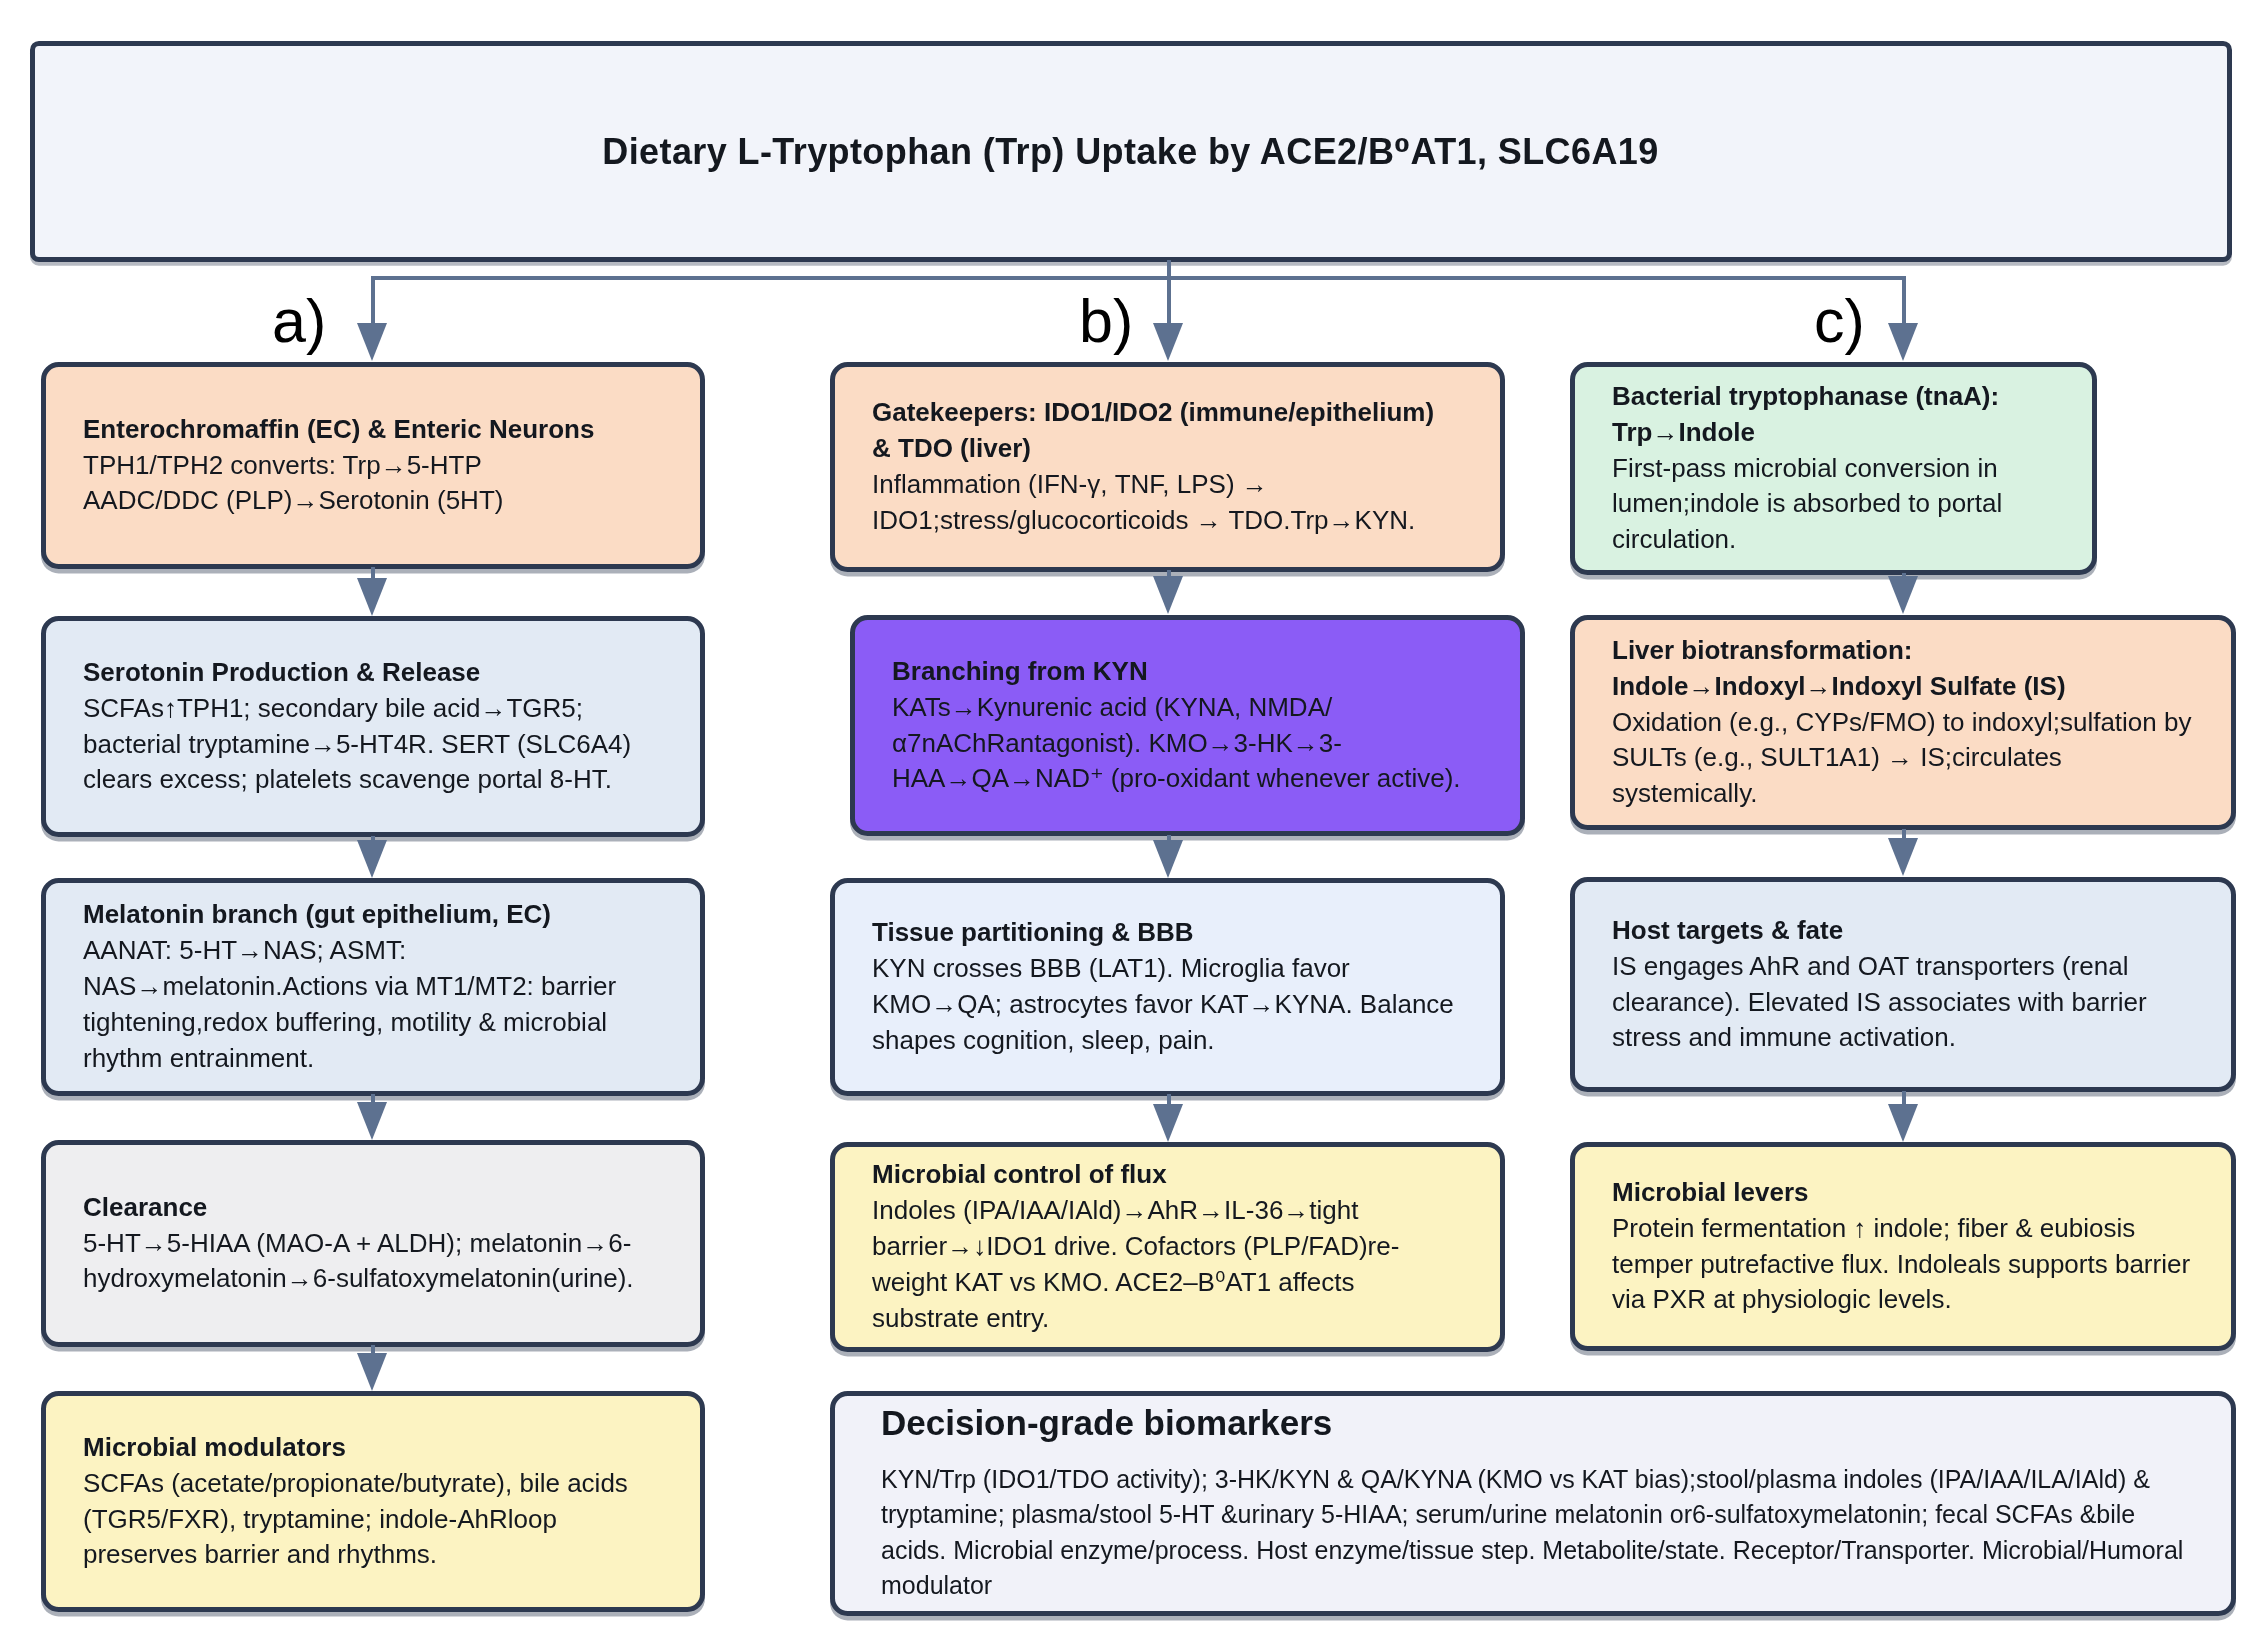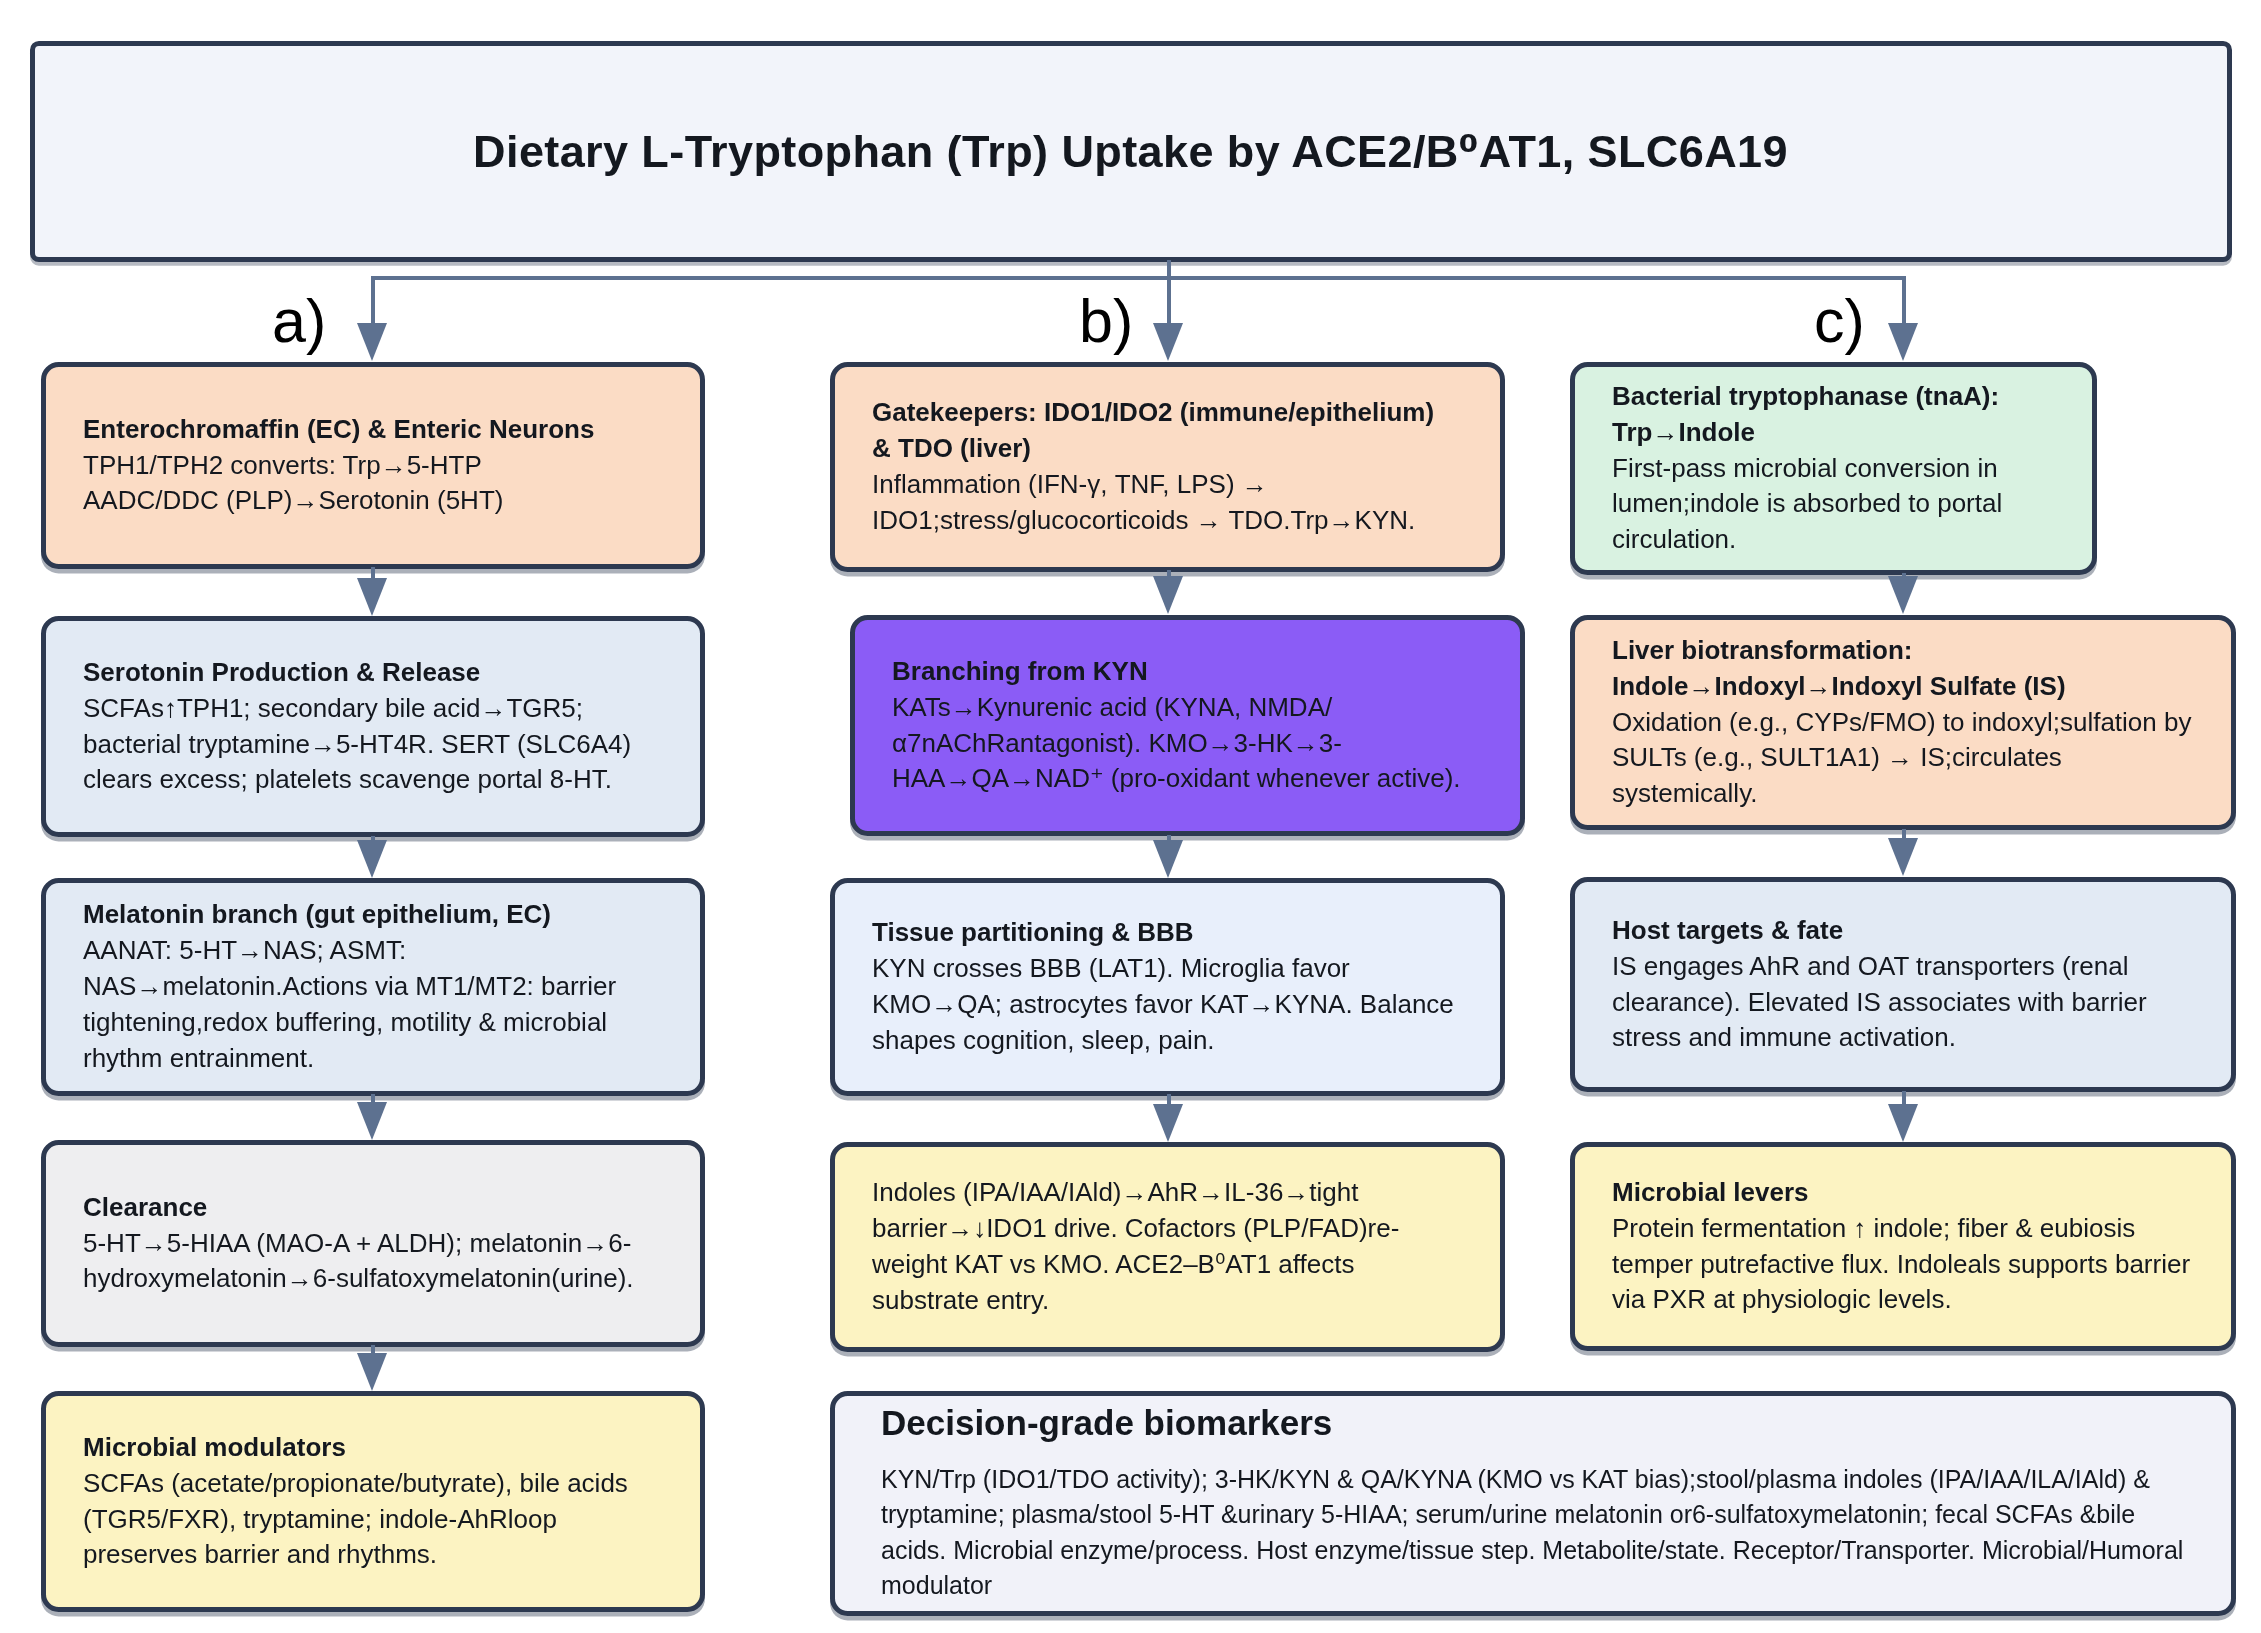--- a/index.html
+++ b/index.html
@@ -11,21 +11,21 @@
     color:#14181f;
     overflow:hidden;
   }
   .title-box{
     position:absolute;left:29.5px;top:41px;width:2202px;height:221px;
     background:#f2f4fa;border:5.2px solid #2d3950;border-radius:8.9px;
     display:flex;align-items:center;justify-content:center;
     box-shadow:0 3.7px 0 rgba(45,57,80,.35);
     box-sizing:border-box;
   }
-  .title-text{font-size:45px;font-weight:bold;letter-spacing:0.4px;}
+  .title-text{font-size:36px;font-weight:bold;letter-spacing:0.4px;}
   .box{
     position:absolute;
     border:5.9px solid #2d3950;border-radius:17.7px;
     box-sizing:border-box;
     display:flex;flex-direction:column;justify-content:center;
     padding:7.4px 37px;
     box-shadow:0 4.4px 0 rgba(45,57,80,.4);
   }
   .box-title{font-size:26px;font-weight:bold;line-height:1.38;white-space:pre-line;}
   .box-body{font-size:26px;line-height:1.38;white-space:pre-line;}
@@ -109,20 +109,21 @@
   </div>
   <div class="box blue-mid" style="left:830px;top:615px;width:675px;height:221px">
     <div class="box-title">Branching from KYN</div>
     <div class="box-body">KATs→Kynurenic acid (KYNA, NMDA/α7nAChRantagonist). KMO→3-HK→3-HAA→QA→NAD⁺ (pro-oxidant whenever active).</div>
   </div>
   <div class="box blue-light" style="left:830px;top:878px;width:675px;height:218px">
     <div class="box-title">Tissue partitioning &amp; BBB</div>
     <div class="box-body">KYN crosses BBB (LAT1). Microglia favor KMO→QA; astrocytes favor KAT→KYNA. Balance shapes cognition, sleep, pain.</div>
   </div>
   <div class="box yellow" style="left:830px;top:1142px;width:675px;height:210px">
+    <div class="box-title">Microbial control of flux</div>
     <div class="box-body">Indoles (IPA/IAA/IAld)→AhR→IL-36→tight barrier→↓IDO1 drive. Cofactors (PLP/FAD)re-weight KAT vs KMO. ACE2–B⁰AT1 affects substrate entry.</div>
   </div>
 
   <div class="vline" style="left:1167px;top:570px;height:7.4px"></div>
   <div class="arrow-head" style="left:1153px;top:576px"></div>
   <div class="vline" style="left:1167px;top:835px;height:6.6px"></div>
   <div class="arrow-head" style="left:1153px;top:840px"></div>
   <div class="vline" style="left:1167px;top:1094px;height:11px"></div>
   <div class="arrow-head" style="left:1153px;top:1104px"></div>
 

